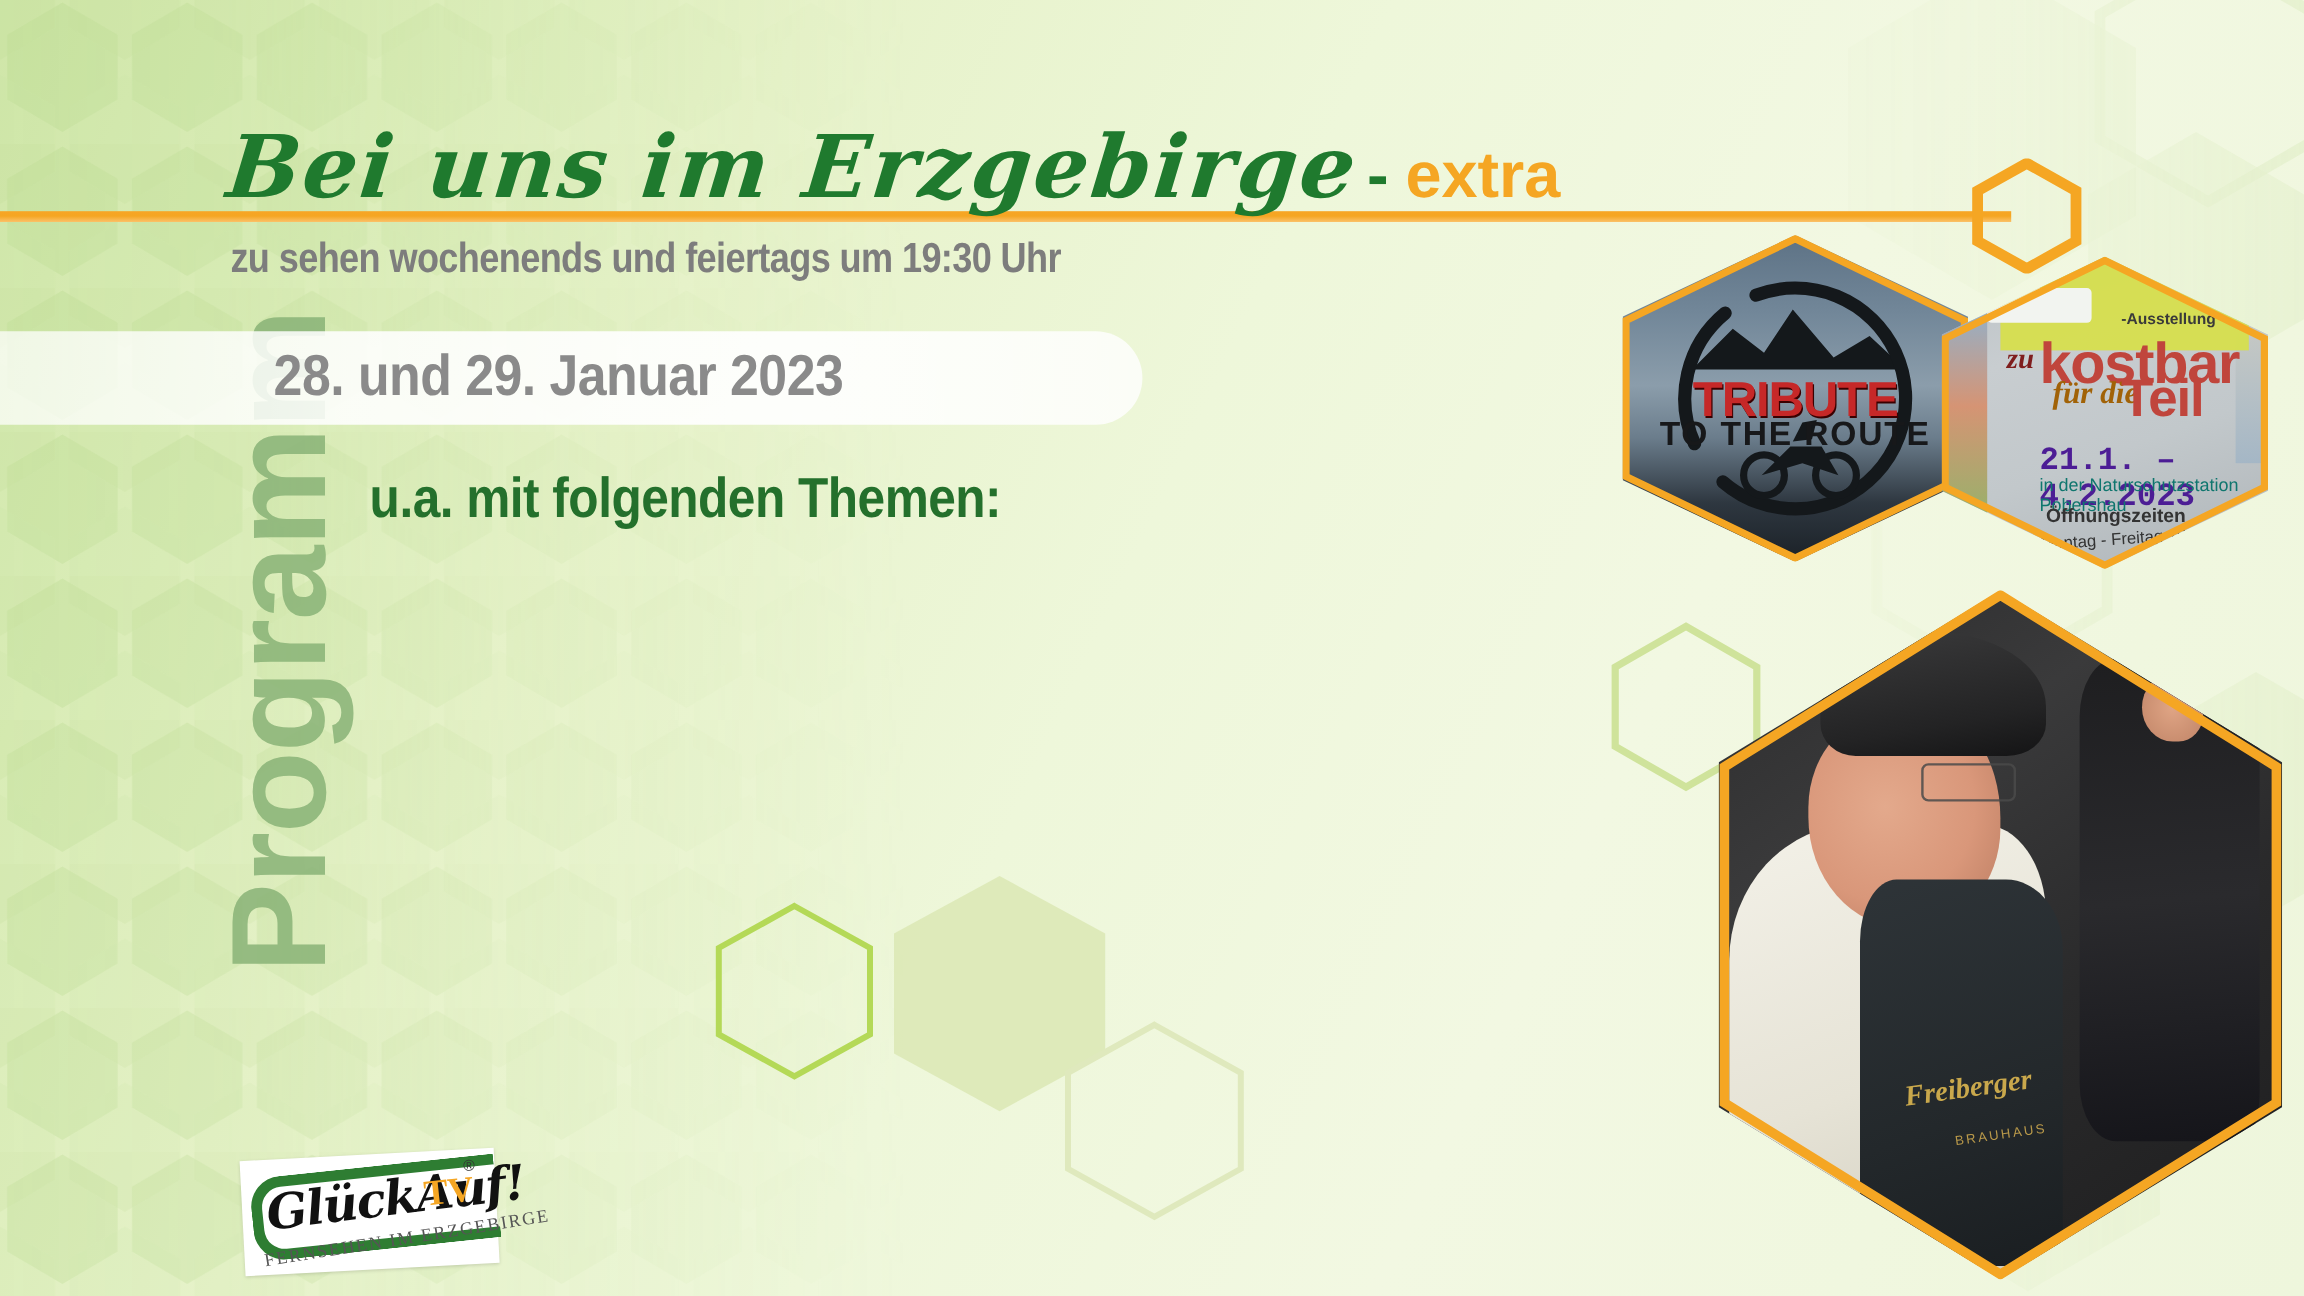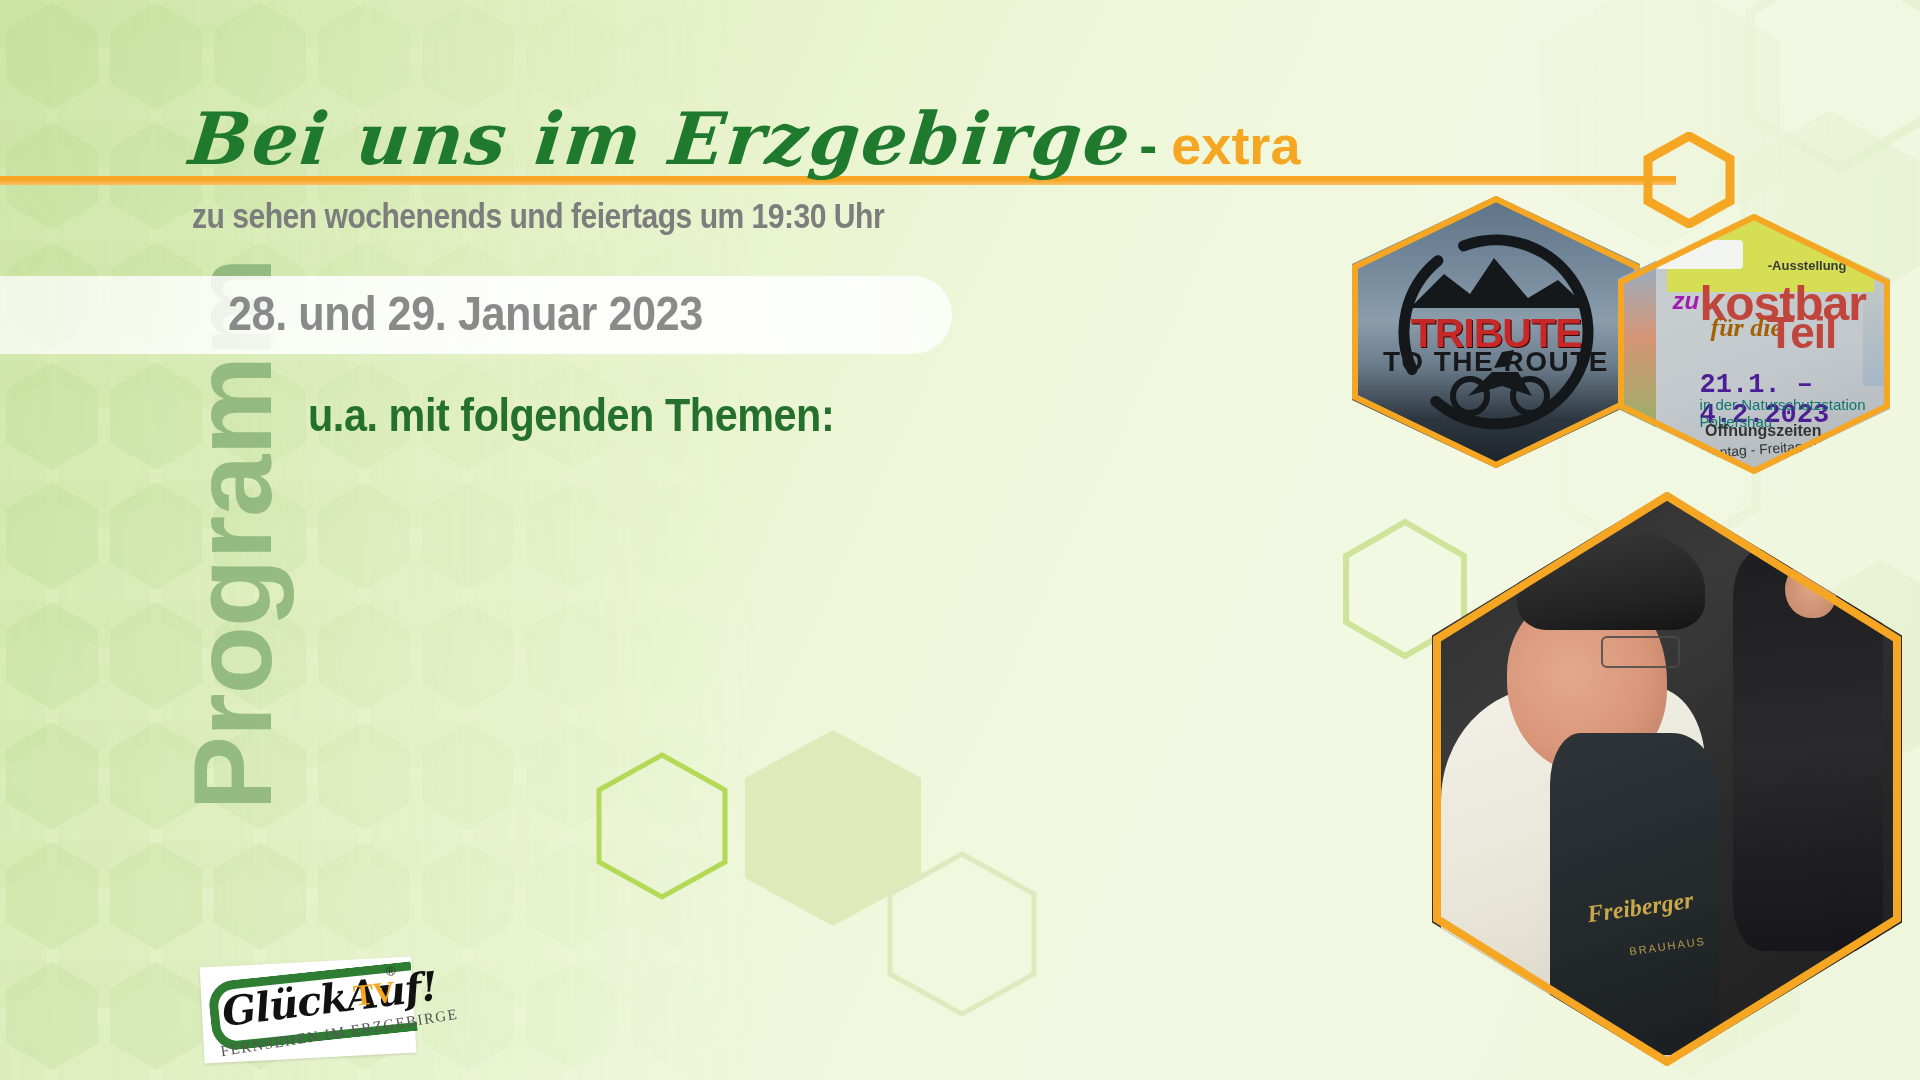--- a/index.html
+++ b/index.html
@@ -255,22 +255,22 @@
     background: linear-gradient(180deg,#d4cfc0,#9fb4c6);
     opacity: .8;
   }
   .kostbar-lbl-ausstellung {
     position: absolute; right: 16%; top: 17%;
     font-size: 13px; font-weight: 700; color: #3a3a3a;
     font-family: "Liberation Sans", sans-serif;
   }
   .kostbar-zu {
     position: absolute; left: 20%; top: 28%;
-    font-size: 24px; font-weight: 700; color: #a21caf;
-    font-family: Liberation Sans, sans-serif; font-style: italic;
+    font-size: 24px; font-weight: 700; color: #7f1d1d;
+    font-family: Liberation Serif, serif; font-style: italic;
   }
   .kostbar-kostbar {
     position: absolute; left: 30%; top: 24%;
     font-size: 48px; font-weight: 700; color: #c0453c;
     font-family: Liberation Sans, sans-serif;
     letter-spacing: -1px;
   }
   .kostbar-fuerdie {
     position: absolute; left: 34%; top: 38%;
     font-size: 26px; font-weight: 700; color: #a16207;

